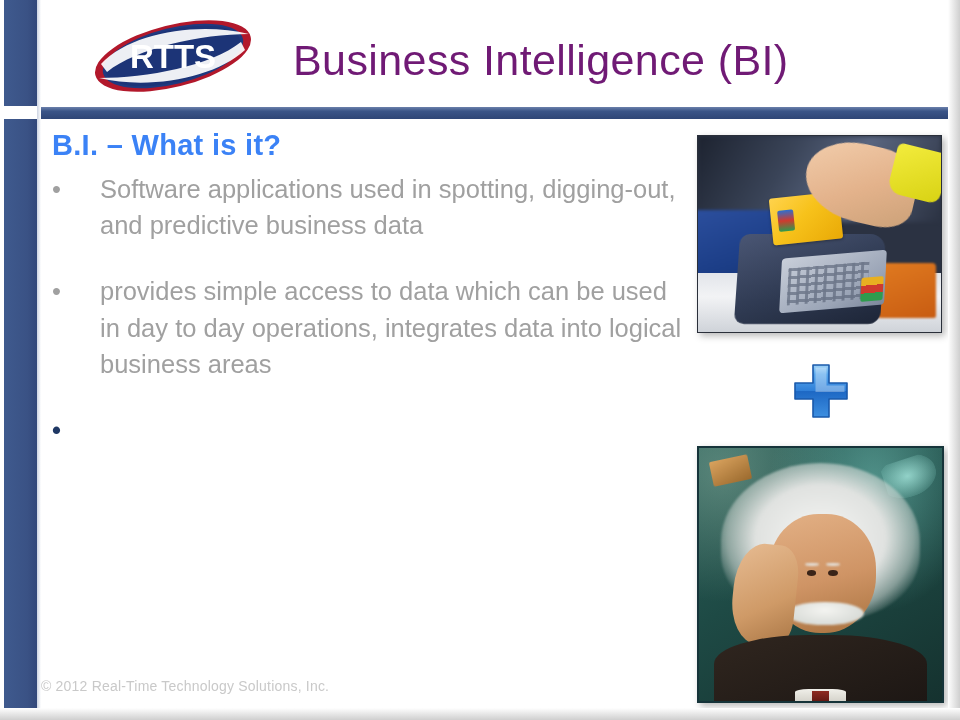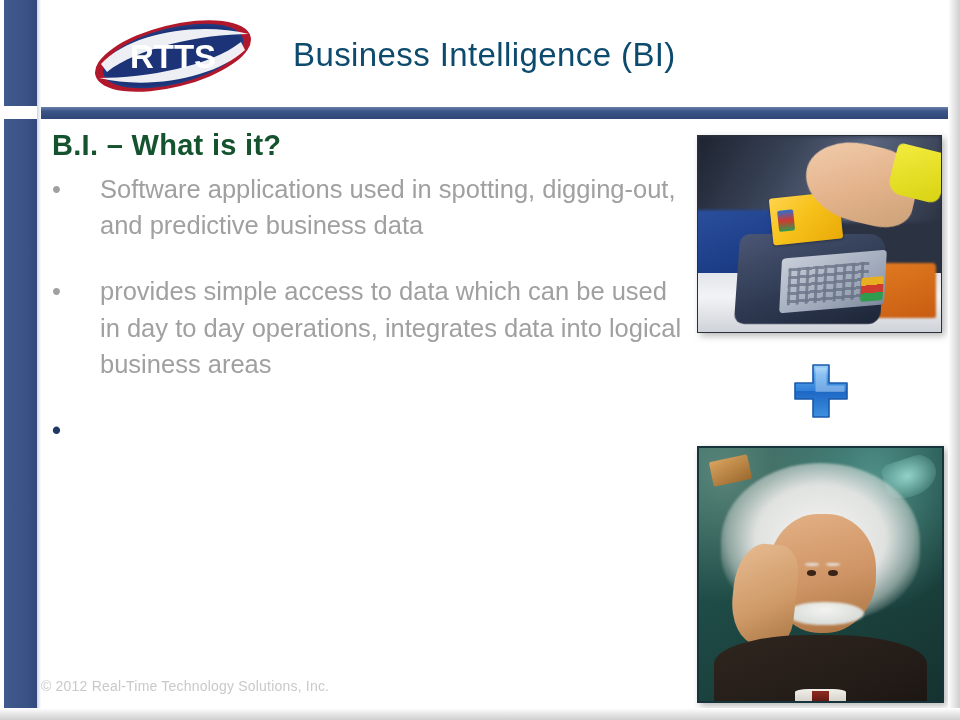--- a/index.html
+++ b/index.html
@@ -75,41 +75,41 @@
   .logo {
     position: absolute;
     left: 48px; top: 20px;
     width: 168px; height: 72px;
   }
   .logo svg { display: block; }
 
   .header-title {
     position: absolute;
     left: 252px; top: 36px;
-    font-size: 33px;
+    font-size: 43px;
     letter-spacing: 0.4px;
-    color: #0c4a6e;
+    color: #701a75;
     white-space: nowrap;
     font-family: "Liberation Sans", sans-serif;
   }
 
   
   .content {
     position: absolute;
     left: 41px; top: 119px;
     width: 907px; height: 589px;
     background: #ffffff;
   }
 
   .slide-heading {
     position: absolute;
     left: 11px; top: 10px;
     font-size: 29px;
     font-weight: bold;
-    color: #14532d;
+    color: #3b82f6;
     letter-spacing: 0.3px;
     white-space: nowrap;
   }
 
   .bullets {
     position: absolute;
     left: 0; top: 52px;
     width: 650px;
   }
   .bullet {

